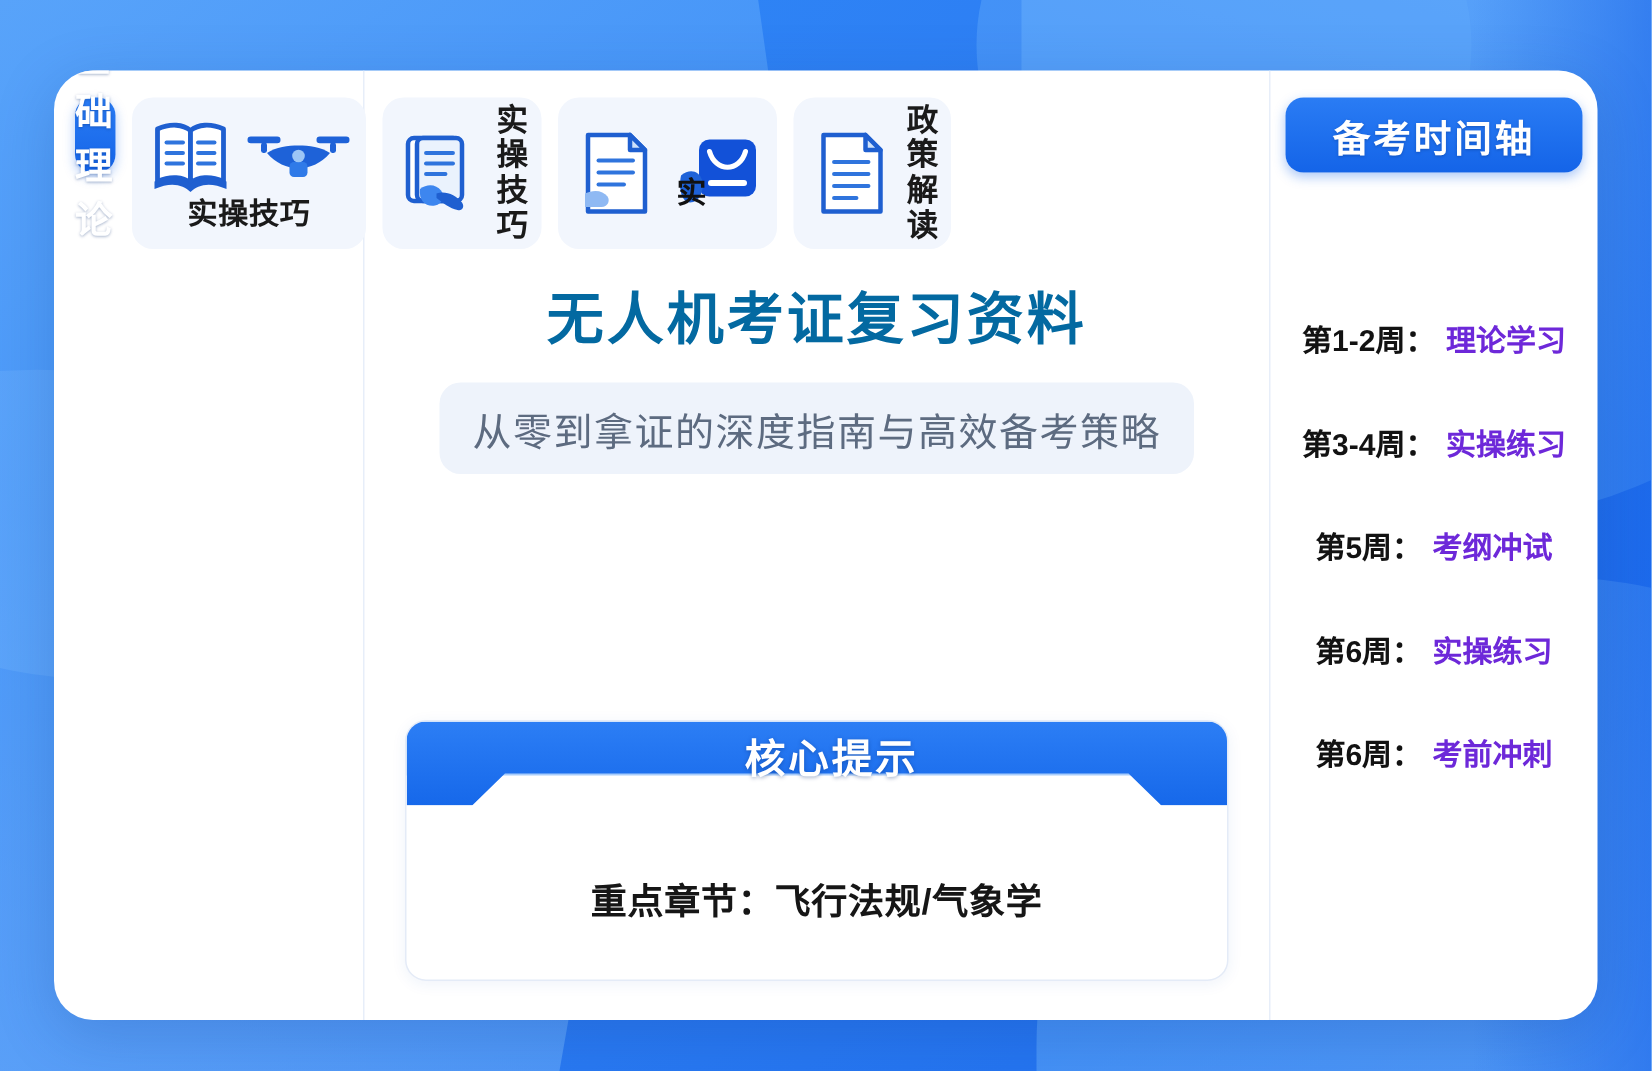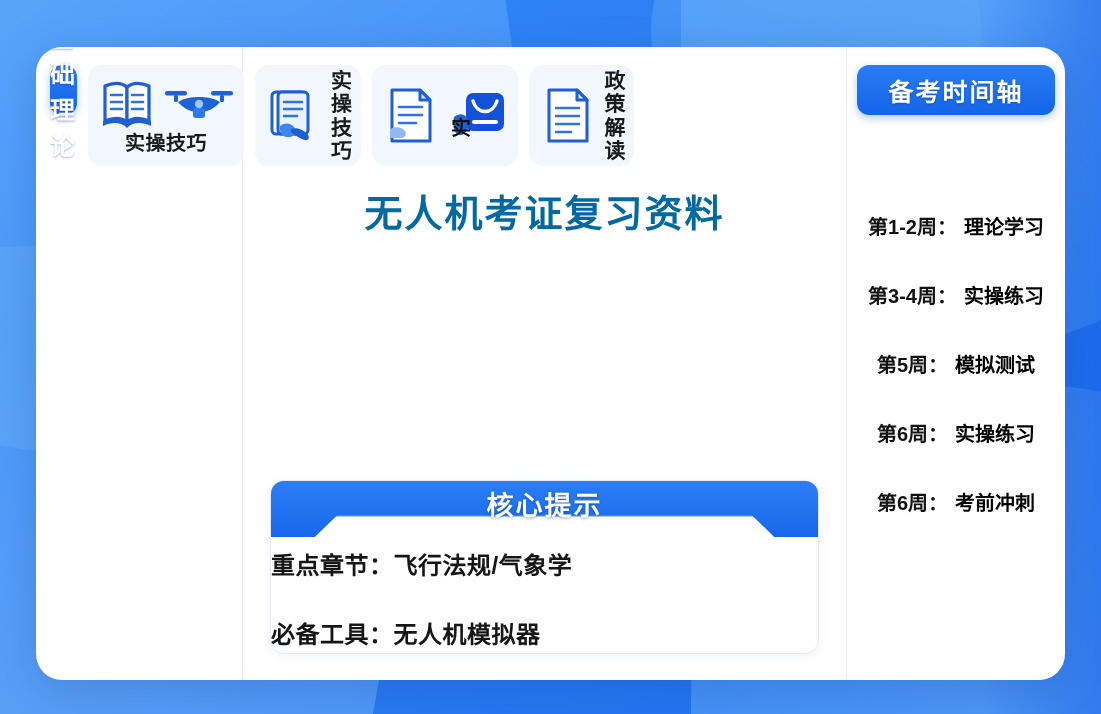--- a/index.html
+++ b/index.html
@@ -111,45 +111,45 @@
   }
   .ribbon-main{
     position:absolute;left:0;top:0;width:100%;height:56px;
     background:linear-gradient(180deg,#2c7ef5 0%,#1668ea 100%);
     clip-path:polygon(0 0,100% 0,100% 100%,92% 100%,88% 62%,12% 62%,8% 100%,0 100%);
   }
   .ribbon-wrap{
     position:absolute;left:0;top:0;width:100%;height:56px;
   }
   .ribbon-label{
-    position:absolute;left:0;top:0;width:100%;height:44px;
+    position:absolute;left:10px;top:0;width:100%;height:44px;
     display:flex;align-items:center;justify-content:center;
     color:#ffffff;font-size:27px;font-weight:bold;letter-spacing:2px;
     text-shadow:0 1px 3px rgba(0,40,110,.4);
   }
   .tip-lines{
     position:absolute;left:0;right:0;top:62px;bottom:0;
-    display:flex;flex-direction:column;justify-content:center;gap:34px;
+    display:flex;flex-direction:column;align-items:center;justify-content:center;gap:34px;
   }
   .tip-line{font-size:24px;font-weight:bold;color:#161616;letter-spacing:.5px;}
   
   .col-right{
     width:218px;flex:0 0 218px;padding:18px 10px 18px 10px;
     box-sizing:border-box;display:flex;flex-direction:column;align-items:center;
   }
   .tl-items{
     margin-top:96px;width:100%;
     display:flex;flex-direction:column;gap:40px;align-items:center;
   }
   .tl-row{
     display:flex;align-items:baseline;gap:7px;
     font-size:20px;font-weight:bold;white-space:nowrap;
   }
   .tl-week{color:#121212;text-align:center;}
-  .tl-act{color:#000000;}
+  .tl-act{color:#6d28d9;}
   
   svg{display:block;}
 </style>
 </head>
 <body>
 
 <div id="stage">
 
   <div class="bg-shape blob-a"></div>
   <div class="bg-shape blob-b"></div>
@@ -253,49 +253,49 @@
             </g>
           </svg>
         </span>
         <span class="tlabel">政策解读</span>
       </div>
 
     </div>
 
     <div class="col-mid">
       <div class="mid-title">无人机考证复习资料</div>
+      <div class="mid-sub">从零到拿证的深度指南与高效备考策略</div>
 
       <div class="tipbox">
         <div class="ribbon-wrap">
           <div class="ribbon-back"></div>
           <div class="ribbon-main"></div>
           <div class="ribbon-label">核心提示</div>
         </div>
         <div class="tip-lines">
           <div class="tip-line">重点章节：飞行法规/气象学</div>
-          <div class="tip-line">必备工具：无人机模拟器</div>
         </div>
       </div>
     </div>
 
     <div class="col-right">
       <div class="pill" style="width:100%;">备考时间轴</div>
 
       <div class="tl-items">
         <div class="tl-row">
           <span class="tl-week">第1-2周：</span>
           <span class="tl-act">理论学习</span>
         </div>
         <div class="tl-row">
           <span class="tl-week">第3-4周：</span>
           <span class="tl-act">实操练习</span>
         </div>
         <div class="tl-row">
           <span class="tl-week">第5周：</span>
-          <span class="tl-act">模拟测试</span>
+          <span class="tl-act">考纲冲试</span>
         </div>
         <div class="tl-row">
           <span class="tl-week">第6周：</span>
           <span class="tl-act">实操练习</span>
         </div>
         <div class="tl-row">
           <span class="tl-week">第6周：</span>
           <span class="tl-act">考前冲刺</span>
         </div>
       </div>

